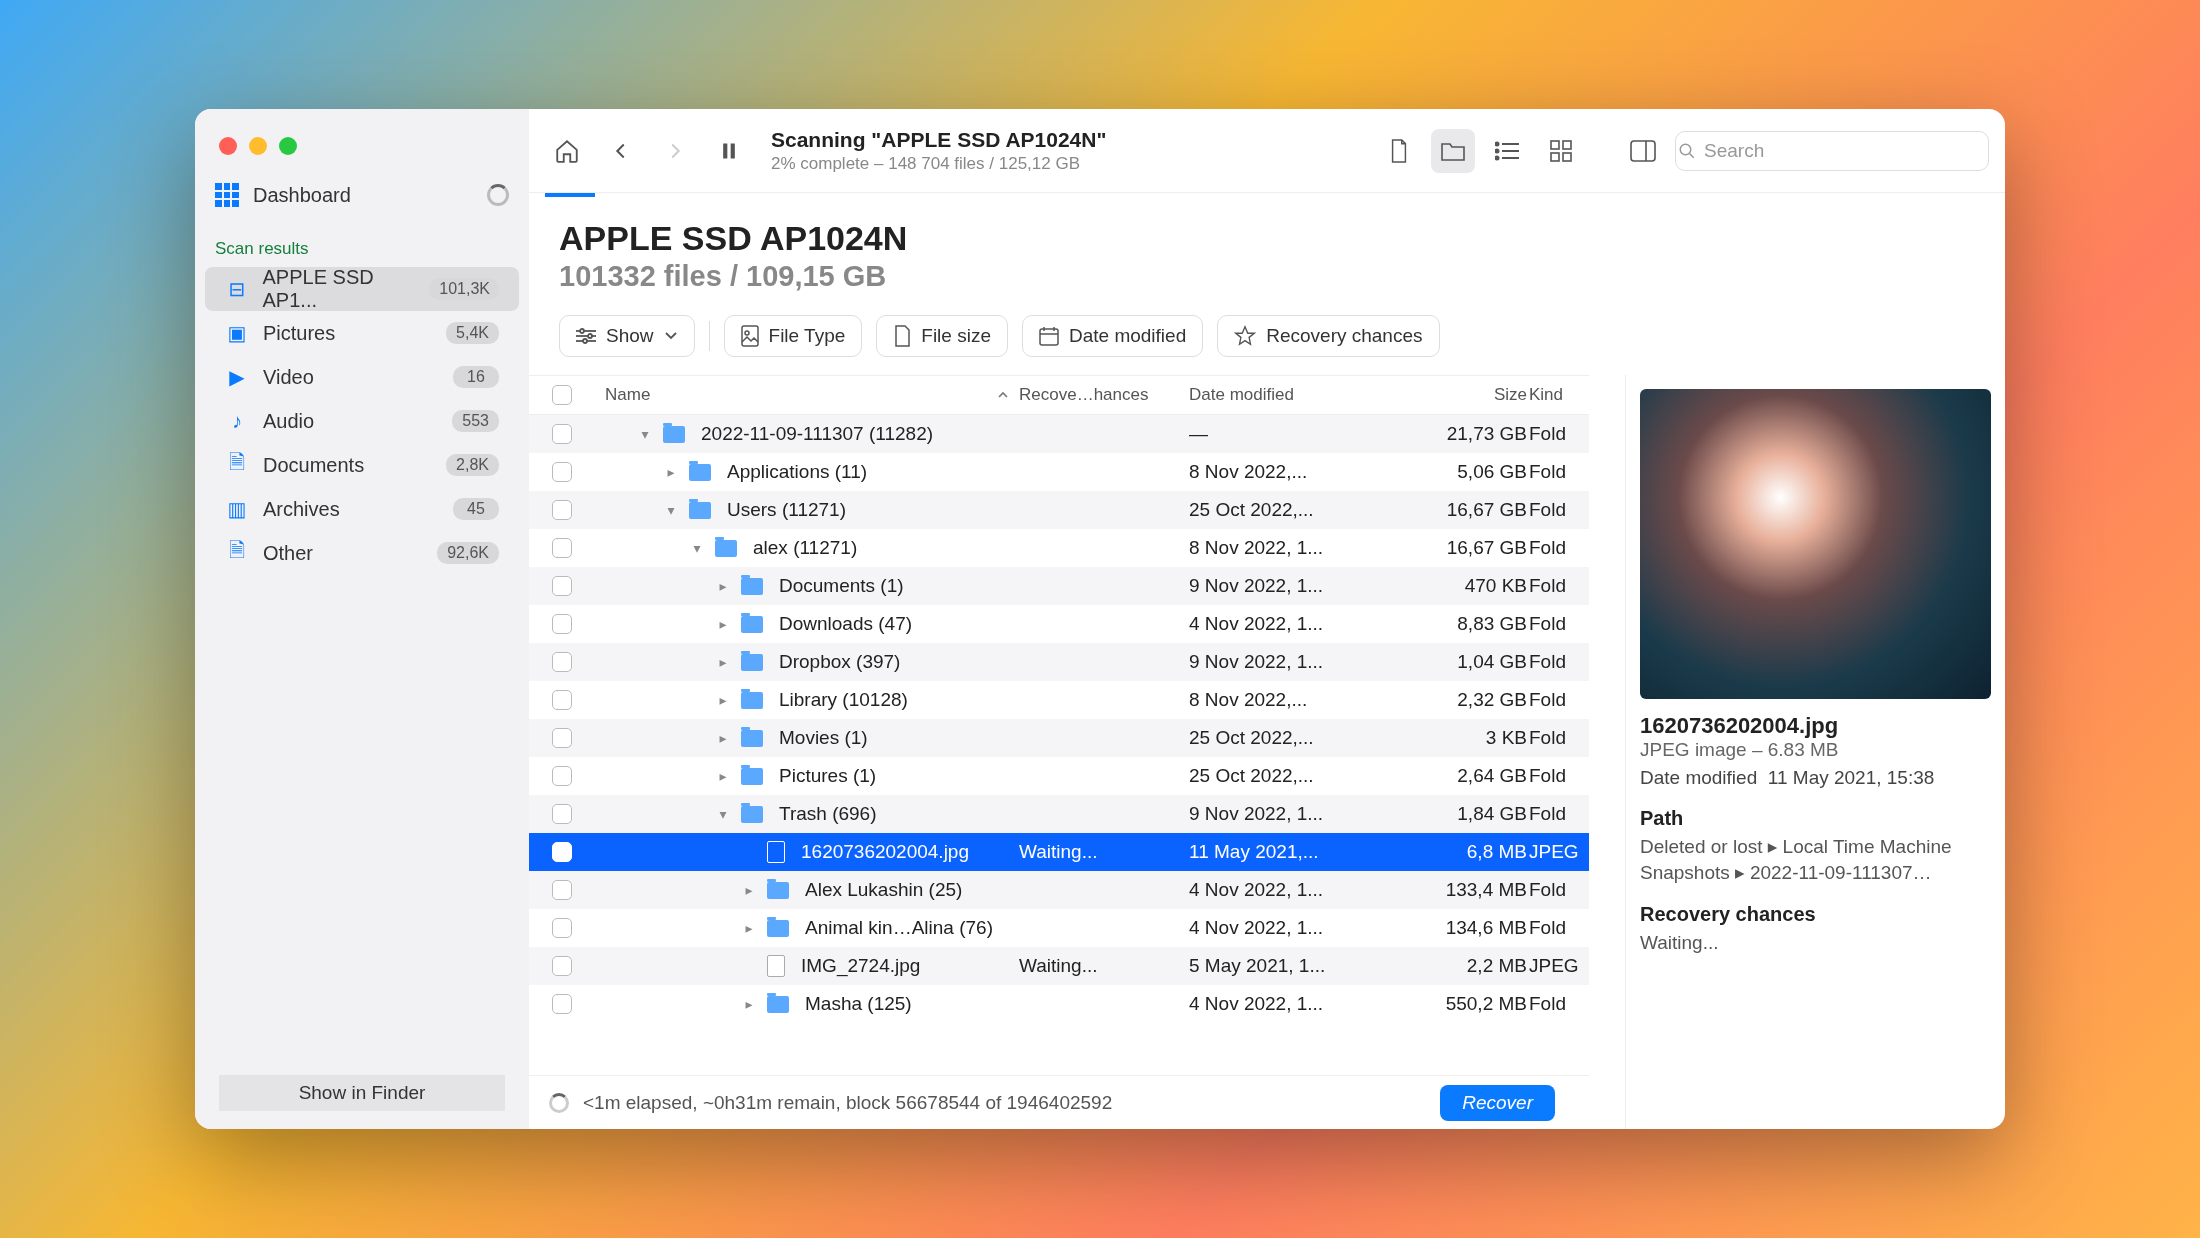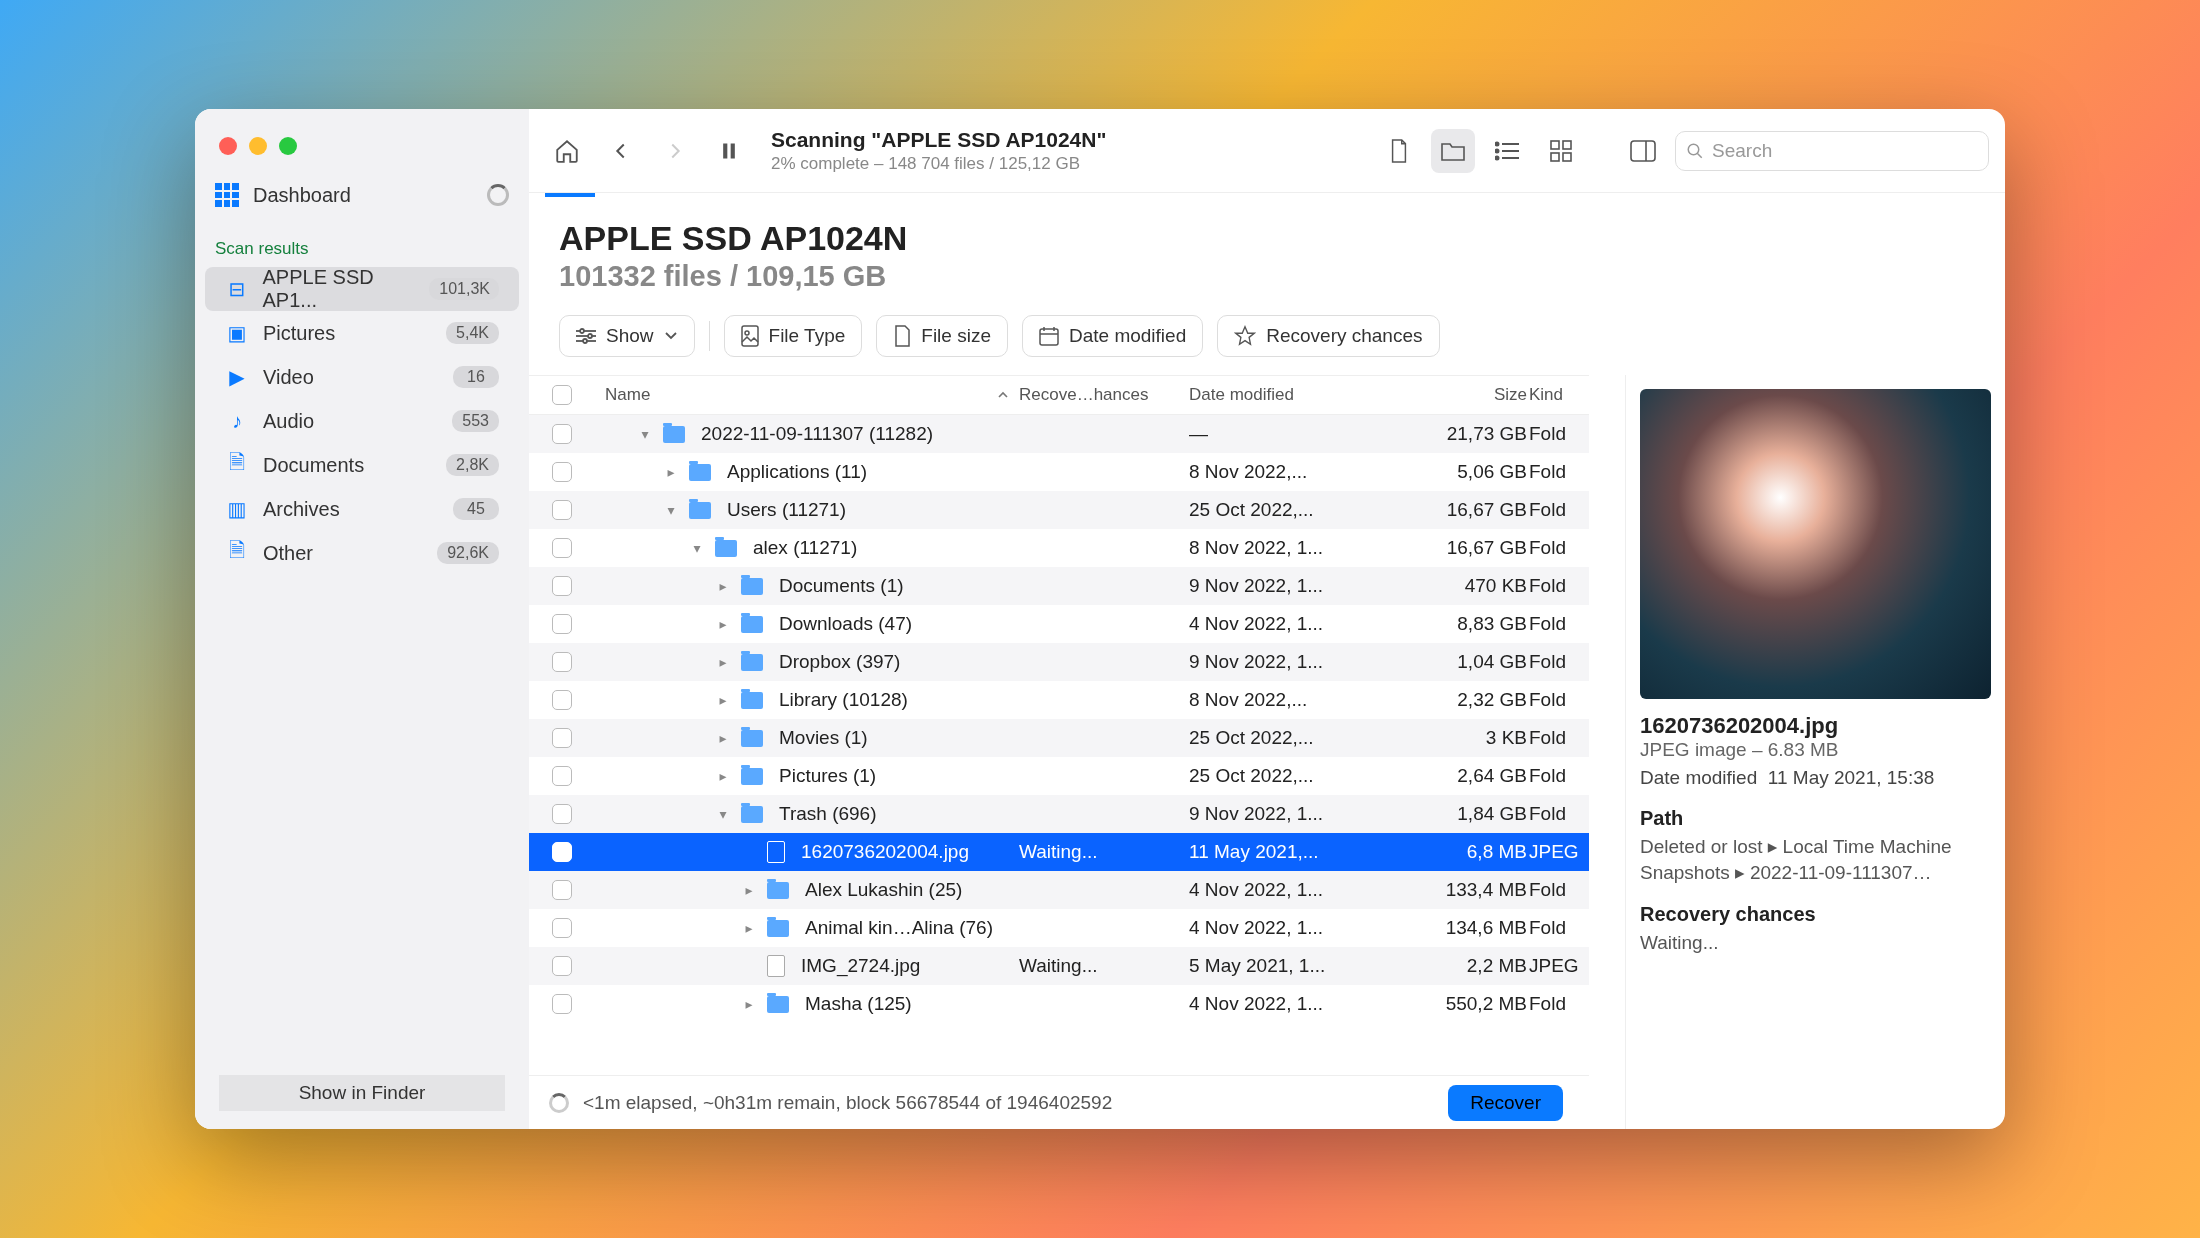--- a/index.html
+++ b/index.html
@@ -22,21 +22,21 @@
 .show-finder{margin:auto 24px 18px;background:#e4e4e6;border:none;height:36px;border-radius:0;font-size:19px;color:#333;}
 
 .main { flex:1;display:flex;flex-direction:column;min-width:0; }
 .toolbar { display:flex;align-items:center;height:84px;padding:0 16px;gap:10px;border-bottom:1px solid #eee; }
 .tb-ic{width:44px;height:44px;display:flex;align-items:center;justify-content:center;color:#555;font-size:24px;border-radius:8px;}
 .tb-ic.sel{background:#e9e9eb;}
 .tb-title{margin-left:10px;display:flex;flex-direction:column;justify-content:center;}
 .tb-title .t1{font-size:21px;font-weight:600;color:#222;}
 .tb-title .t2{font-size:17px;color:#888;margin-top:2px;}
 .spacer{flex:1;}
-.search-box{width:314px;height:40px;border:1px solid #ddd;border-radius:10px;display:flex;align-items:center;padding:0 10px;color:#999;font-size:19px;gap:8px;}
+.search-box{width:314px;height:40px;border:1px solid #ddd;border-radius:10px;display:flex;align-items:center;padding:0 2px;color:#999;font-size:19px;gap:8px;}
 .accent-bar{height:4px;width:50px;background:#0a7aff;margin-left:16px;}
 .header{padding:22px 30px 8px;}
 .header h1{font-size:34px;font-weight:700;color:#222;}
 .header h2{font-size:29px;font-weight:600;color:#888;margin-top:2px;}
 .filters{display:flex;gap:14px;padding:14px 30px 18px;align-items:center;}
 .pill{height:42px;border:1px solid #ddd;border-radius:10px;background:#fff;display:flex;align-items:center;padding:0 16px;font-size:19px;color:#333;gap:10px;}
 .divider{width:1px;height:30px;background:#ddd;}
 
 .table-wrap{flex:1;display:flex;min-height:0;gap:36px;}
 .table{flex:1;overflow:hidden;display:flex;flex-direction:column;min-width:0;}
@@ -66,21 +66,21 @@
 .preview{width:380px;border-left:1px solid #eee;padding:14px 14px 0;overflow:hidden;display:flex;flex-direction:column;}
 .thumb{width:100%;height:310px;border-radius:6px;background:radial-gradient(circle at 40% 35%, #fff 0%, #e8b09a 15%, #6b4a4a 35%, #1a3a4a 65%, #0d2230 100%);}
 .pv-title{font-size:22px;font-weight:700;margin-top:14px;color:#222;}
 .pv-sub{font-size:19px;color:#666;margin-top:0;}
 .pv-row{font-size:19px;color:#444;margin-top:6px;}
 .pv-h{font-size:20px;font-weight:700;margin-top:18px;color:#222;}
 .pv-body{font-size:19px;color:#555;margin-top:4px;line-height:1.35;}
 
 .footer{height:54px;border-top:1px solid #eee;display:flex;align-items:center;padding:0 20px;font-size:19px;color:#555;gap:14px;}
 .sp2{width:20px;height:20px;border:3px solid #ccc;border-top-color:#666;border-radius:50%;}
-.recover-btn{margin-left:auto;background:#0a7aff;color:#000000;border:none;height:36px;padding:0 22px;border-radius:8px;font-size:19px;margin-right:6px;}
+.recover-btn{margin-left:auto;background:#0a7aff;color:#ffffff;border:none;height:36px;padding:0 22px;border-radius:8px;font-size:19px;margin-right:14px;font-style:italic;}
 svg{display:block;}
 </style>
 </head>
 <body>
 
 <div class="window">
 
   <aside class="sidebar">
     <div class="traffic">
       <div class="tl red"></div>

